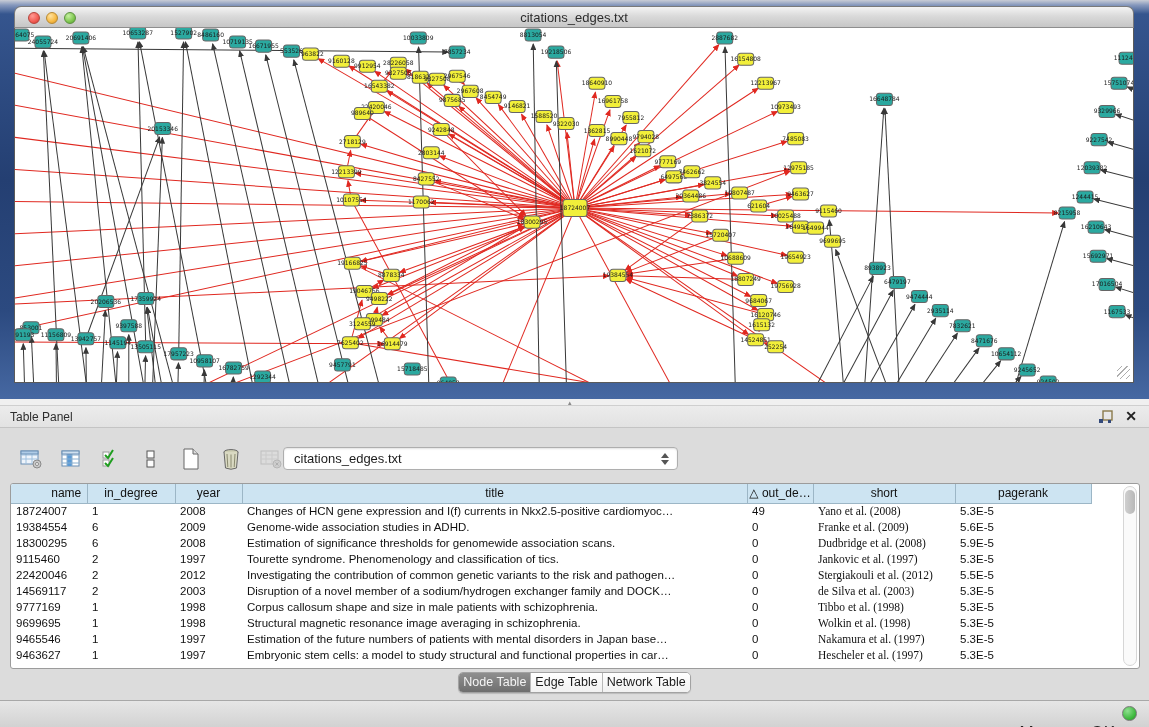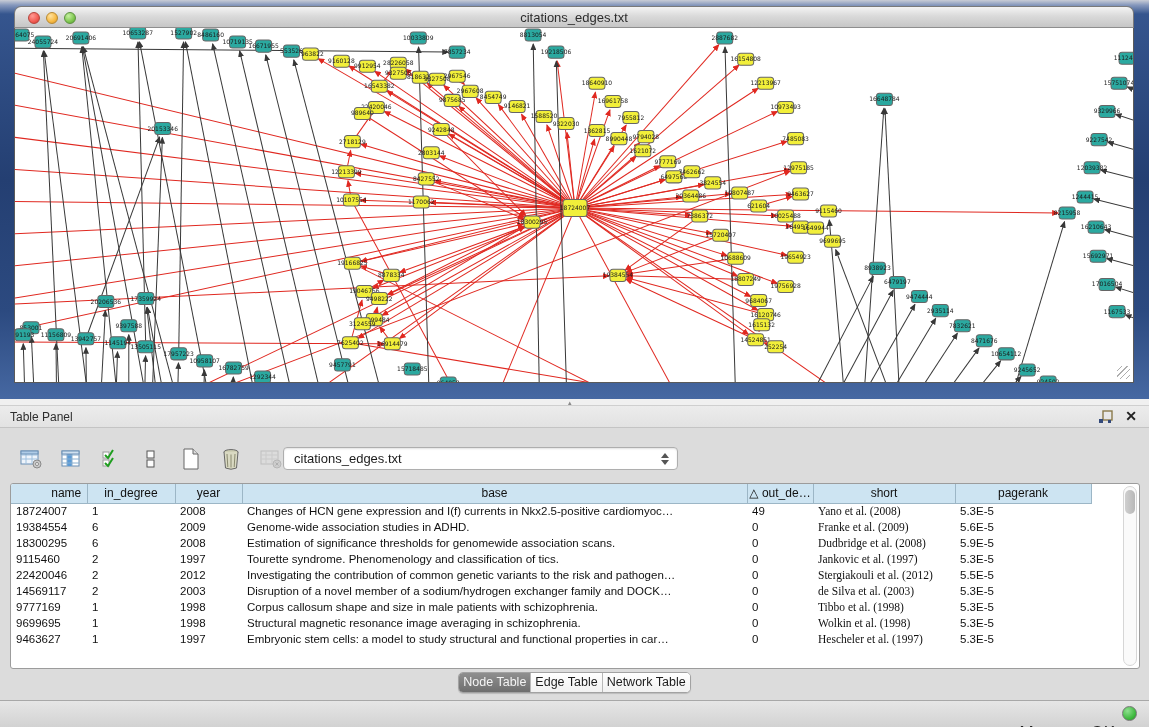--- a/index.html
+++ b/index.html
@@ -610,21 +610,21 @@
         </span>
     </div>
 
     <div class="table-wrap">
       <table class="data">
         <thead>
             <tr id="thead-row">
               <th style="width: 76px; padding-left: 35px;">name</th>
               <th style="width: 88px;">in_degree</th>
               <th style="width: 67px;">year</th>
-              <th style="width: 505px;">base</th>
+              <th style="width: 505px;">title</th>
               <th style="width: 66px;">△ out_de…</th>
               <th style="width: 142px;">short</th>
               <th style="width: 136px;">pagerank</th>
             </tr>
           </thead>
         <tbody id="tbody">
             <tr>
               <td class="c-name">18724007</td>
               <td class="c-indeg">1</td>
               <td class="c-year">2008</td>
@@ -687,20 +687,29 @@
               <td class="c-short">Tibbo et al. (1998)</td>
               <td class="c-pagerank">5.3E-5</td>
             </tr>
             <tr>
               <td class="c-name">9699695</td>
               <td class="c-indeg">1</td>
               <td class="c-year">1998</td>
               <td class="c-title">Structural magnetic resonance image averaging in schizophrenia.</td>
               <td class="c-outdeg">0</td>
               <td class="c-short">Wolkin et al. (1998)</td>
+              <td class="c-pagerank">5.3E-5</td>
+            </tr>
+            <tr>
+              <td class="c-name">9465546</td>
+              <td class="c-indeg">1</td>
+              <td class="c-year">1997</td>
+              <td class="c-title">Estimation of the future numbers of patients with mental disorders in Japan base…</td>
+              <td class="c-outdeg">0</td>
+              <td class="c-short">Nakamura et al. (1997)</td>
               <td class="c-pagerank">5.3E-5</td>
             </tr>
             <tr>
               <td class="c-name">9463627</td>
               <td class="c-indeg">1</td>
               <td class="c-year">1997</td>
               <td class="c-title">Embryonic stem cells: a model to study structural and functional properties in car…</td>
               <td class="c-outdeg">0</td>
               <td class="c-short">Hescheler et al. (1997)</td>
               <td class="c-pagerank">5.3E-5</td>

